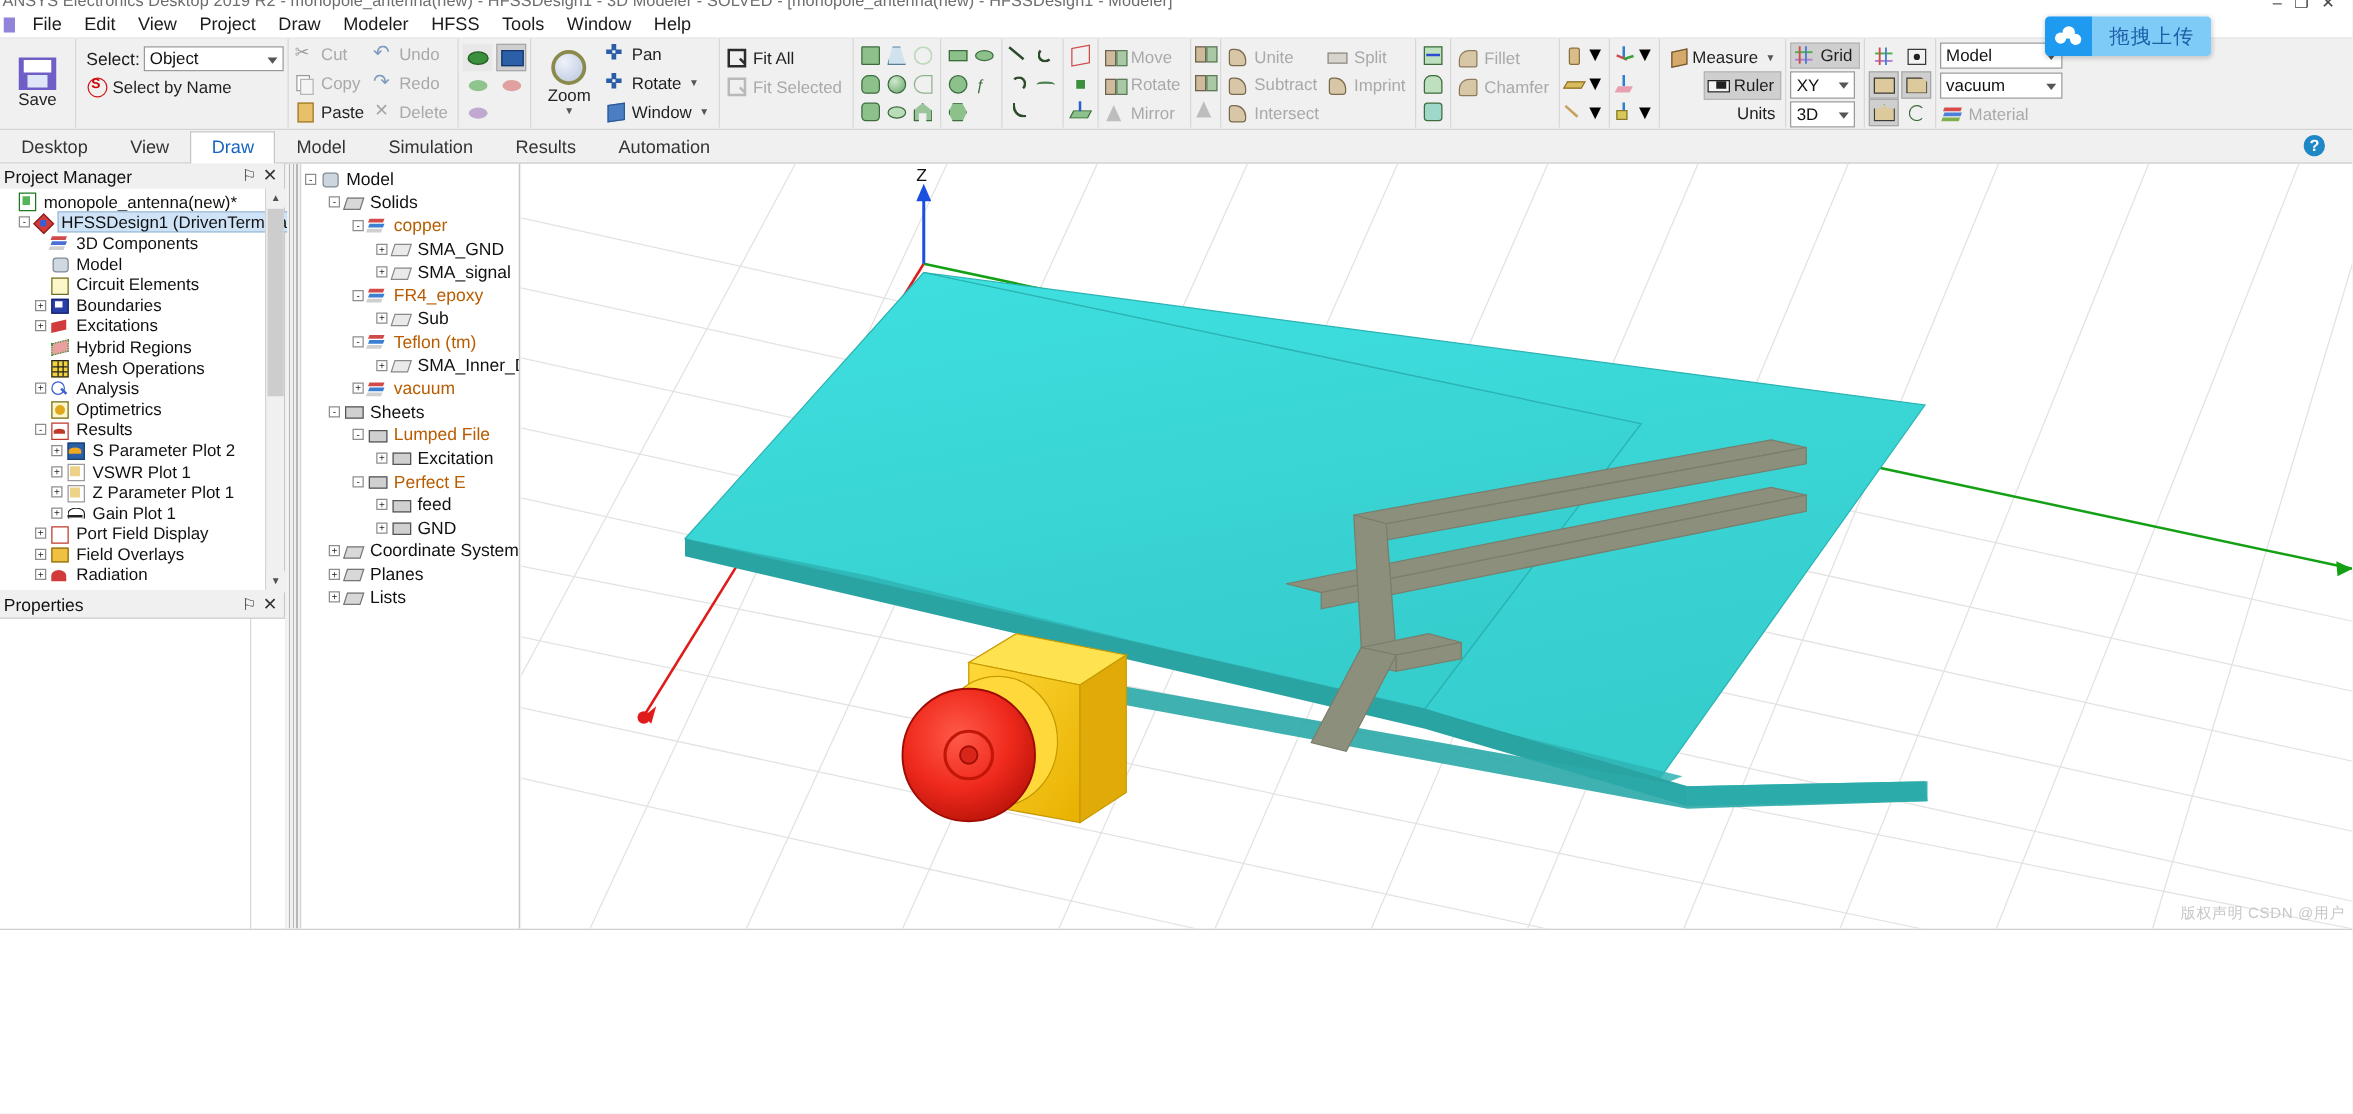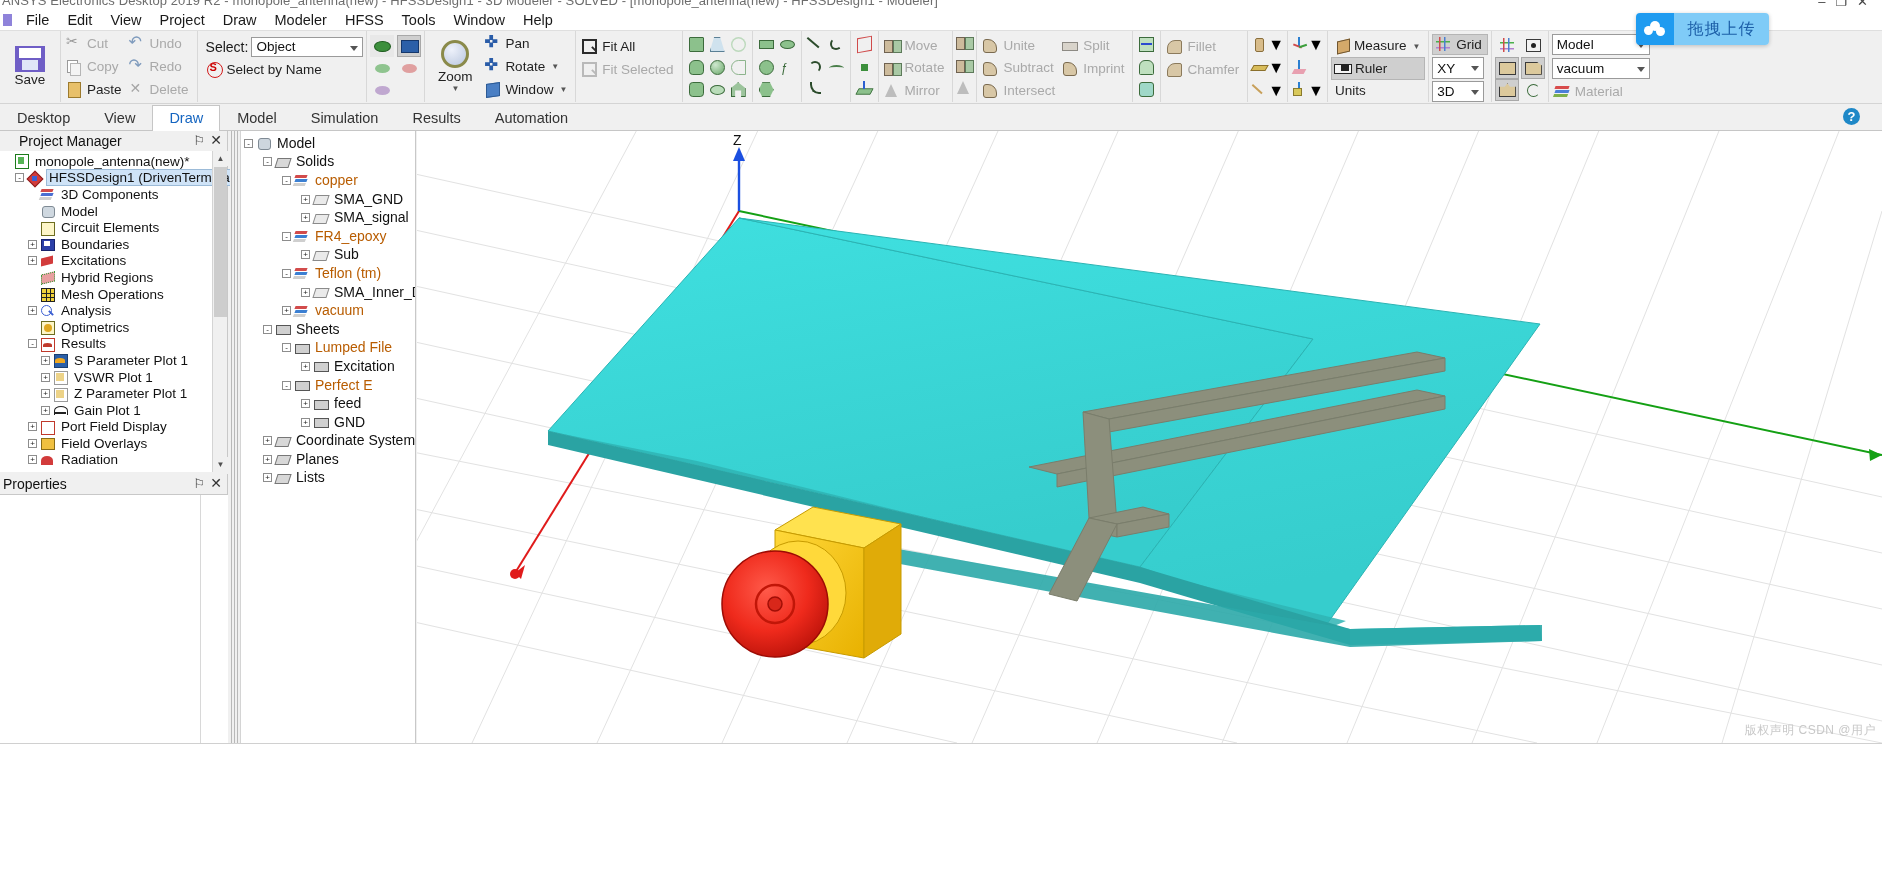--- a/index.html
+++ b/index.html
@@ -344,59 +344,59 @@
       <div class="tb-big">
         <span style="width:30px;height:26px;background:#6f5ec6;display:block;position:relative;">
           <span style="position:absolute;left:4px;top:2px;width:22px;height:10px;background:#fff;"></span>
           <span style="position:absolute;left:7px;top:14px;width:16px;height:10px;background:#dfe6f7;"></span>
         </span>
         <span>Save</span>
       </div>
     </div>
 
     <div class="tb-group">
-      <div class="tb-col c3">
-        <div class="tb-item dis">
-          <span class="ic ic-scissors"></span>
-          <span class="cap">Cut</span>
-        </div>
-        <div class="tb-item dis">
-          <span class="ic ic-copy"></span>
-          <span class="cap">Copy</span>
-        </div>
-        <div class="tb-item">
-          <span class="ic ic-paste"></span>
-          <span class="cap">Paste</span>
-        </div>
-      </div>
-      <div class="tb-col c3">
-        <div class="tb-item dis">
-          <span class="ic ic-undo"></span>
-          <span class="cap">Undo</span>
-        </div>
-        <div class="tb-item dis">
-          <span class="ic ic-redo"></span>
-          <span class="cap">Redo</span>
-        </div>
-        <div class="tb-item dis">
-          <span class="ic ic-del"></span>
-          <span class="cap">Delete</span>
-        </div>
-      </div>
-    </div>
-
-    <div class="tb-group">
       <div class="tb-col c3" style="justify-content:flex-start;padding-top:4px;">
         <div style="display:flex;align-items:center;height:23px;">
           <span class="sel-label">Select:</span>
           <span class="combo wide">Object</span>
         </div>
         <div class="tb-item" style="margin-left:3px;">
           <span class="ic ic-stop"></span>
           <span class="cap">Select by Name</span>
+        </div>
+      </div>
+    </div>
+
+    <div class="tb-group">
+      <div class="tb-col c3">
+        <div class="tb-item dis">
+          <span class="ic ic-scissors"></span>
+          <span class="cap">Cut</span>
+        </div>
+        <div class="tb-item dis">
+          <span class="ic ic-copy"></span>
+          <span class="cap">Copy</span>
+        </div>
+        <div class="tb-item">
+          <span class="ic ic-paste"></span>
+          <span class="cap">Paste</span>
+        </div>
+      </div>
+      <div class="tb-col c3">
+        <div class="tb-item dis">
+          <span class="ic ic-undo"></span>
+          <span class="cap">Undo</span>
+        </div>
+        <div class="tb-item dis">
+          <span class="ic ic-redo"></span>
+          <span class="cap">Redo</span>
+        </div>
+        <div class="tb-item dis">
+          <span class="ic ic-del"></span>
+          <span class="cap">Delete</span>
         </div>
       </div>
     </div>
 
     <div class="tb-group">
       <div class="tb-col c3" style="padding-top:3px;">
         <div style="display:flex;gap:3px;height:22px;">
           <span class="sq-btn" style="background:#e8e8e8;">
               <span style="position:absolute;left:3px;top:5px;width:17px;height:11px;background:#3c8f3c;border-radius:50%;border:1.4px solid #1e5c1e;"></span>
             </span>
@@ -705,21 +705,21 @@
           <span class="ic">
               <span style="position:absolute;left:7px;top:0px;width:2px;height:8px;background:#2b7fd0;"></span>
               <span style="position:absolute;left:2px;top:6px;width:9px;height:8px;background:#d8c85a;border:1px solid #8a7a2c;"></span>
             </span>
           <span class="caret">▼</span>
         </div>
       </div>
     </div>
 
     <div class="tb-group">
-      <div class="tb-col c3" style="justify-content:flex-start;padding-top:4px;">
+      <div class="tb-col c3" style="justify-content:flex-start;padding-top:4px;align-items:flex-end;">
         <div class="tb-item">
           <span class="ic ic-measure"></span>
           <span class="cap">Measure</span>
           <span class="caret">▼</span>
         </div>
         <div class="tb-item tb-toggle-on">
           <span class="ic ic-ruler"></span>
           <span class="cap">Ruler</span>
         </div>
         <div class="tb-item" style="padding-left:4px;">
@@ -798,21 +798,21 @@
     <div class="tab active">Draw</div>
     <div class="tab">Model</div>
     <div class="tab">Simulation</div>
     <div class="tab">Results</div>
     <div class="tab">Automation</div>
     <div class="help-q">?</div>
   </div>
 
   <div class="pm-panel">
     <div class="panel-head">
-      <span style="margin-left:18px;">Project Manager</span>
+      <span style="margin-left:2px;">Project Manager</span>
       <span class="pin">⚐</span>
       <span class="cls">✕</span>
     </div>
     <div class="tree" id="pm-tree">
         <div class="tnode" style="padding-left: 2px;">
           <span class="texp none"></span>
           <span class="ticon i-proj"></span>
           <span class="tlabel bold">monopole_antenna(new)*</span>
         </div>
         <div class="tnode" style="padding-left: 15px;">
@@ -866,21 +866,21 @@
           <span class="tlabel">Optimetrics</span>
         </div>
         <div class="tnode" style="padding-left: 28px;">
           <span class="texp">-</span>
           <span class="ticon i-res"></span>
           <span class="tlabel">Results</span>
         </div>
         <div class="tnode" style="padding-left: 41px;">
           <span class="texp">+</span>
           <span class="ticon i-splot"></span>
-          <span class="tlabel">S Parameter Plot 1</span>
+          <span class="tlabel">S Parameter Plot 2</span>
         </div>
         <div class="tnode" style="padding-left: 41px;">
           <span class="texp">+</span>
           <span class="ticon i-vplot"></span>
           <span class="tlabel">VSWR Plot 1</span>
         </div>
         <div class="tnode" style="padding-left: 41px;">
           <span class="texp">+</span>
           <span class="ticon i-vplot"></span>
           <span class="tlabel">Z Parameter Plot 1</span>

